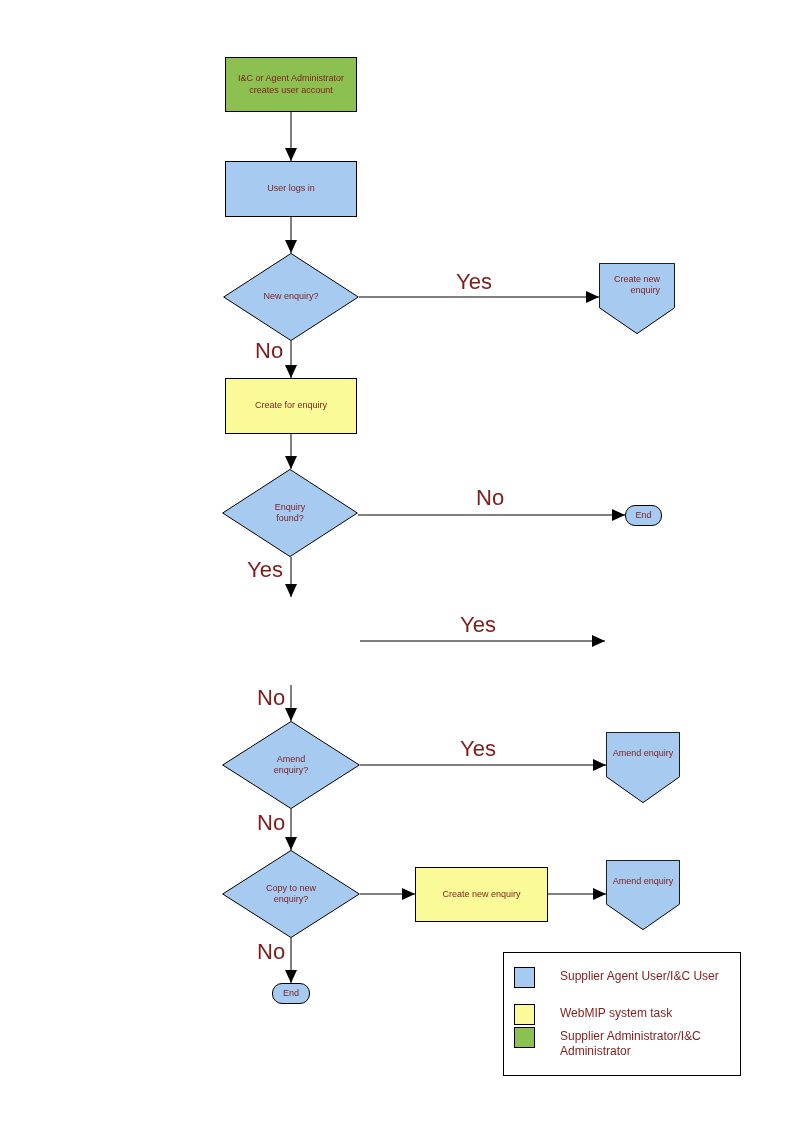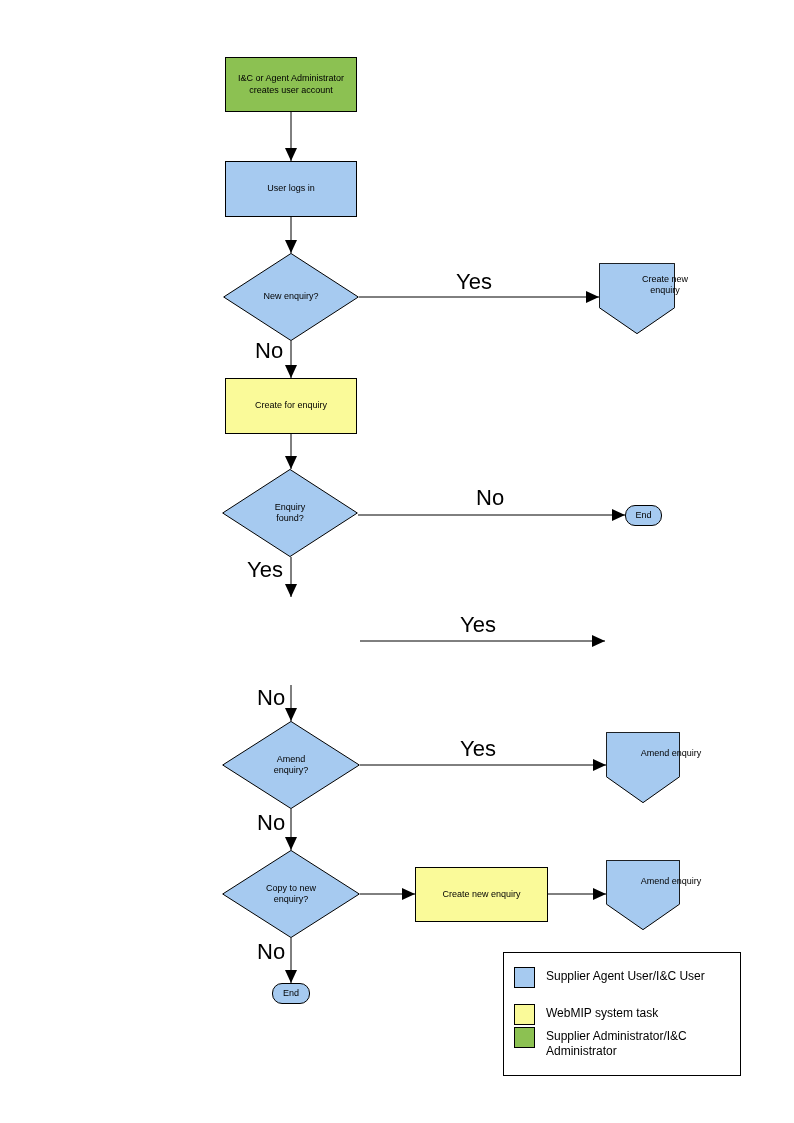--- a/index.html
+++ b/index.html
@@ -1,43 +1,43 @@
 <!DOCTYPE html>
 <html><head>
 <meta charset="utf-8">
 <style>
   html,body{margin:0;padding:0;background:#fff;}
   .canvas{
     position:relative;width:794px;height:1123px;background:#ffffff;
-    font-family:"Liberation Sans", sans-serif;color:#000000;overflow:hidden;
+    font-family:"Liberation Sans", sans-serif;color:#7f1d1d;overflow:hidden;
   }
   .layer{position:absolute;left:0;top:0;width:794px;height:1123px;pointer-events:none;}
   .node{position:absolute;box-sizing:border-box;}
   .rect-node{
     border:1px solid #000;display:flex;align-items:center;justify-content:center;
     text-align:center;font-size:9px;line-height:1.25;
   }
   .poly-node{display:flex;align-items:center;justify-content:center;}
   .poly-node svg.shape{position:absolute;left:0;top:0;width:100%;height:100%;}
   .node-label{
     position:relative;z-index:1;font-size:9px;line-height:1.25;text-align:center;
     white-space:pre-line;
   }
   .pent-label{
     position:absolute;z-index:1;left:0;top:0;width:100%;height:62%;
     display:flex;align-items:center;justify-content:center;
-    font-size:9px;line-height:1.25;text-align:center;white-space:pre-line;padding-left:28px;
+    font-size:9px;line-height:1.25;text-align:right;white-space:pre-line;
   }
   .stadium{
     border:1px solid #000;border-radius:10px;display:flex;align-items:center;
     justify-content:center;font-size:9px;
   }
   .edge-label{position:absolute;font-size:22px;line-height:1;white-space:nowrap;}
   .legend{position:absolute;border:1px solid #000;background:#fff;}
-  .legend-row{position:absolute;left:10px;display:flex;gap:11px;align-items:flex-start;}
+  .legend-row{position:absolute;left:10px;display:flex;gap:25px;align-items:flex-start;}
   .swatch{width:19px;height:19px;border:1px solid #000;flex:0 0 auto;}
   .legend-label{font-size:12px;line-height:19px;white-space:pre-line;}
   .legend-label.two-line{line-height:15px;padding-top:2px;}
 </style>
 </head>
 <body>
 
 <div class="canvas">
 
   <svg class="layer" width="794" height="1123" viewBox="0 0 794 1123" xmlns="http://www.w3.org/2000/svg">

